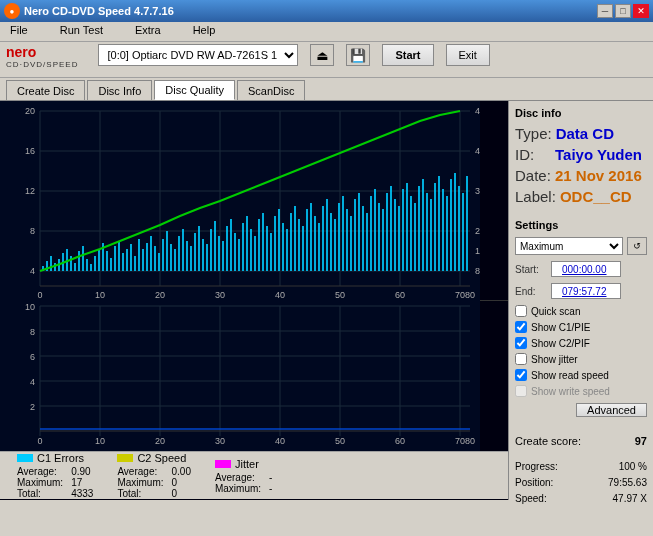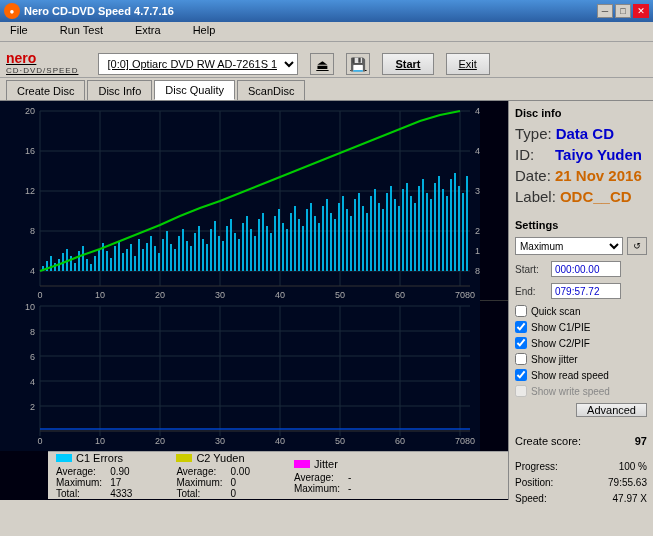--- a/index.html
+++ b/index.html
@@ -34,25 +34,24 @@
       gap: 20px;
       border-bottom: 1px solid #a0a0a0;
     }
     .menu-item { padding: 2px 6px; font-size: 11px; cursor: pointer; }
 
     
     .toolbar {
       height: 36px;
       background: #d4d0c8;
       display: flex;
-      align-items: flex-end;
+      align-items: flex-start;
       padding: 2px 6px;
       gap: 12px;
       border-bottom: 1px solid #a0a0a0;
-      text-decoration: underline;
     }
     .nero-logo { display: flex; flex-direction: column; align-items: flex-start; margin-right: 8px; }
     .nero-logo-top { font-size: 14px; font-weight: bold; color: #cc0000; font-family: Arial, sans-serif; }
     .nero-logo-bottom { font-size: 8px; color: #333; letter-spacing: 1px; }
     .drive-select {
       height: 22px;
       border: 1px solid #888;
       background: white;
       font-size: 11px;
       padding: 1px 4px;
@@ -139,24 +138,23 @@
       height: 150px;
       position: relative;
     }
 
     
     .legend-area {
       height: 48px;
       background: #d4d0c8;
       display: flex;
       align-items: center;
-      padding: 4px 8px;
-      gap: 44px;
+      padding: 4px 17px;
+      gap: 24px;
       border-top: 1px solid #a0a0a0;
-      margin-left: 48px;
     }
     .legend-item { display: flex; flex-direction: column; gap: 2px; }
     .legend-header { display: flex; align-items: center; gap: 4px; font-size: 11px; }
     .legend-color { width: 16px; height: 8px; }
     .legend-stats { display: grid; grid-template-columns: auto auto; gap: 0 8px; font-size: 10px; }
 
     
     .right-panel {
       width: 145px;
       background: #d4d0c8;
@@ -173,22 +171,23 @@
     .info-val.orange { color: #cc6600; }
     .settings-row { display: flex; align-items: center; gap: 4px; margin-bottom: 2px; }
     .settings-select { height: 18px; font-size: 10px; border: 1px solid #888; background: white; flex: 1; }
     .settings-btn { width: 20px; height: 18px; border: 1px solid #888; background: #d4d0c8; font-size: 9px; cursor: pointer; }
     .input-field {
       height: 16px;
       border: 1px solid #888;
       background: white;
       font-size: 10px;
       color: #0000cc;
-      padding: 0 3px;
+      padding: 0 10px;
       width: 70px;
+      text-decoration: underline;
     }
     .label-input-row { display: flex; align-items: center; gap: 4px; margin-bottom: 2px; }
     .label-text { font-size: 10px; color: #333; min-width: 32px; }
     .checkbox-row { display: flex; align-items: center; gap: 4px; font-size: 10px; }
     .checkbox-row input { width: 12px; height: 12px; }
     .advanced-btn {
       height: 22px;
       background: linear-gradient(to bottom, #f0f0f0, #d8d8d8);
       border: 1px solid #888;
       font-size: 11px;
@@ -463,21 +462,21 @@
           <span>Maximum:</span>
           <span>17</span>
           <span>Total:</span>
           <span>4333</span>
         </div>
       </div>
 
       <div class="legend-item">
         <div class="legend-header">
           <div class="legend-color" style="background:#cccc00;"></div>
-          <span>C2 Yuden</span>
+          <span>C2 Speed</span>
         </div>
         <div class="legend-stats">
           <span>Average:</span>
           <span>0.00</span>
           <span>Maximum:</span>
           <span>0</span>
           <span>Total:</span>
           <span>0</span>
         </div>
       </div>

